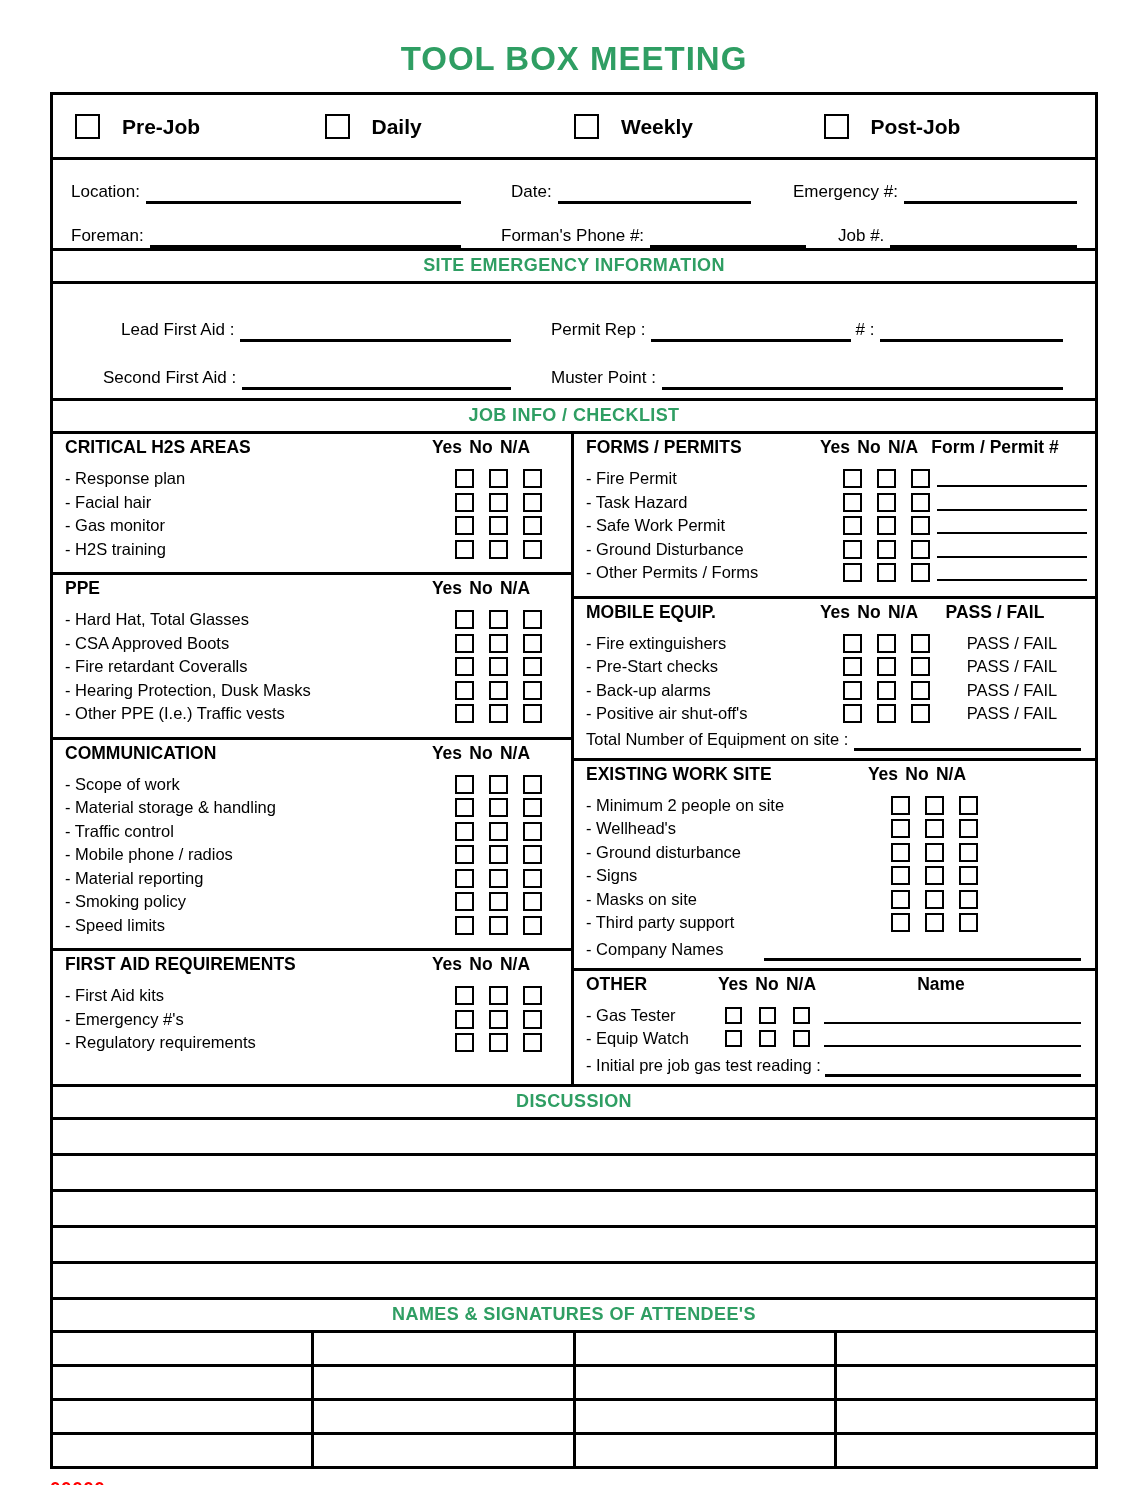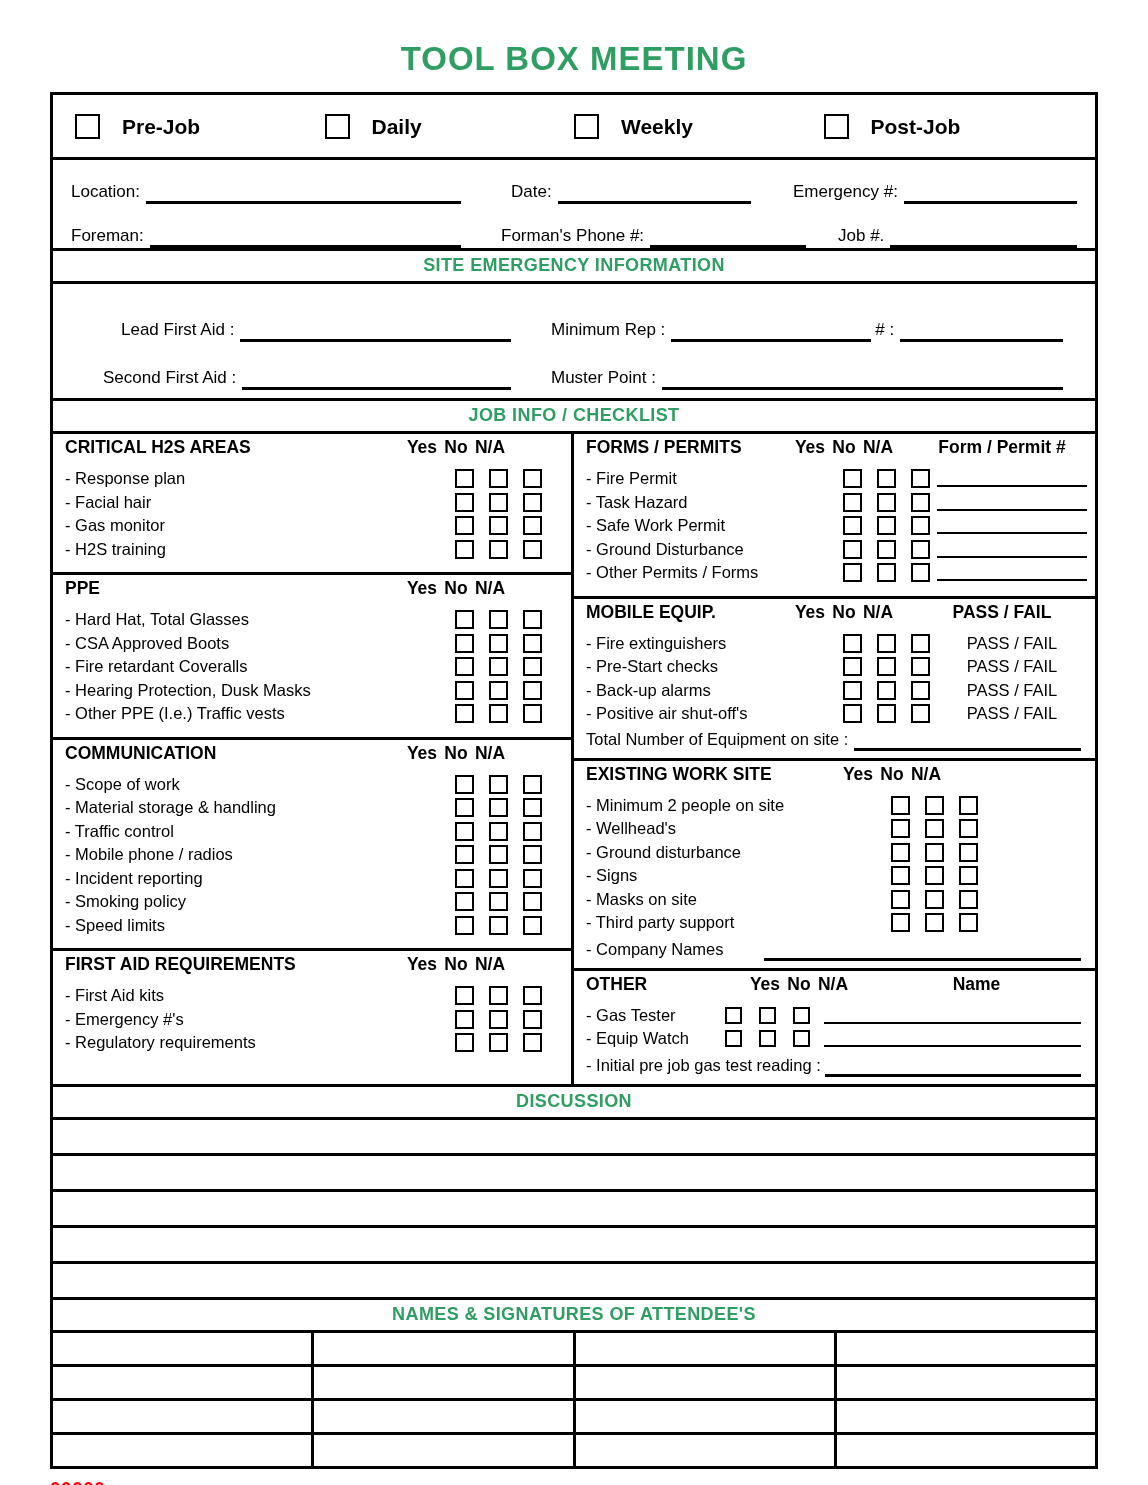--- a/index.html
+++ b/index.html
@@ -110,22 +110,21 @@
     box-sizing:border-box;
     padding:2px 0 5px;
   }
   .secblock.last{border-bottom:none;}
 
   .sechead{
     display:flex;
     align-items:baseline;
     font-size:17.5px;
     font-weight:bold;
-    padding:1px 10px 2px 12px;
-    gap:32px;
+    padding:1px 17px 2px 12px;
   }
   .sechead .hname{flex:1;white-space:nowrap;}
   .ynacols{display:flex;flex:0 0 auto;}
   .ynacols span{width:34px;text-align:center;}
   .extrahead{text-align:center;font-weight:bold;}
 
   .itemrow{
     display:flex;
     align-items:center;
     font-size:16.5px;
@@ -245,21 +244,21 @@
       <div class="greenbar">SITE EMERGENCY INFORMATION</div>
     </div>
 
     <div class="band">
       <div class="inforow" style="height:58px;padding-top:14px">
         <div class="fld" style="width:480px">
           <span class="lab" style="margin-left:50px">Lead First Aid :</span>
           <span class="rule" style="flex:1;margin-right:40px"></span>
         </div>
         <div class="fld" style="flex:1">
-          <span class="lab">Minimum Rep  :</span>
+          <span class="lab">Permit Rep  :</span>
           <span class="rule" style="width:200px"></span>
           <span class="lab" style="margin-left:4px"># :</span>
           <span class="rule" style="flex:1;margin-right:14px"></span>
         </div>
       </div>
       <div class="inforow" style="height:56px;padding-bottom:8px">
         <div class="fld" style="width:480px">
           <span class="lab" style="margin-left:32px">Second First Aid :</span>
           <span class="rule" style="flex:1;margin-right:40px"></span>
         </div>
@@ -507,21 +506,21 @@
                 <span class="bx">
                     <span class="cb"></span>
                   </span>
                 <span class="bx">
                     <span class="cb"></span>
                   </span>
               </span>
                 <span style="width:22px"></span>
             </div>
             <div class="itemrow">
-              <span class="txt">- Incident reporting</span>
+              <span class="txt">- Material reporting</span>
               <span class="boxes">
                 <span class="bx">
                     <span class="cb"></span>
                   </span>
                 <span class="bx">
                     <span class="cb"></span>
                   </span>
                 <span class="bx">
                     <span class="cb"></span>
                   </span>

